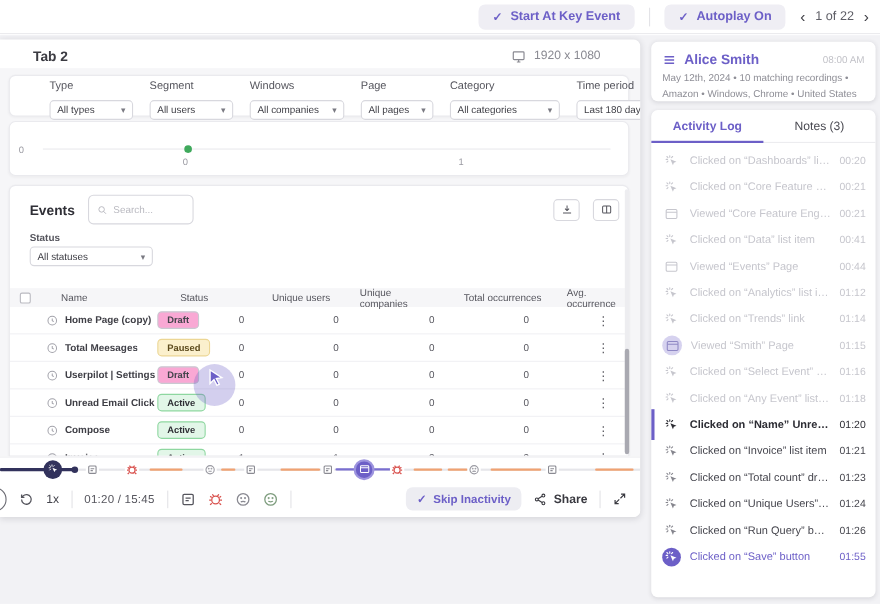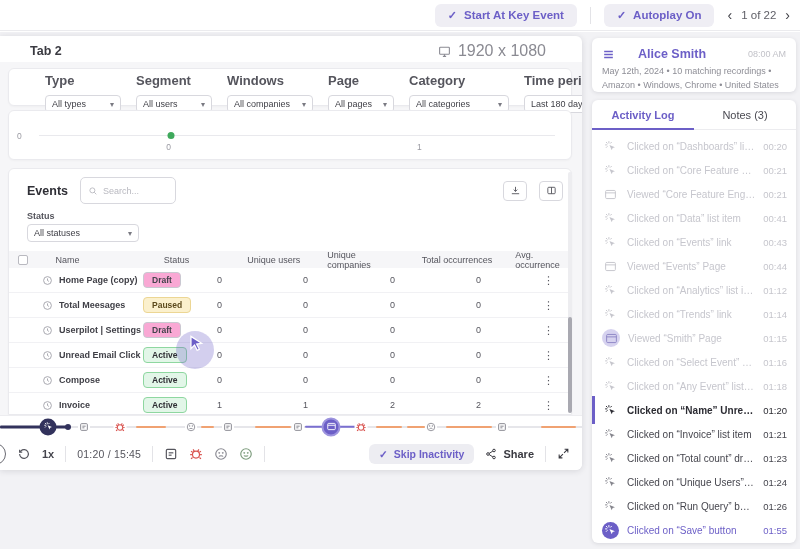--- a/index.html
+++ b/index.html
@@ -17,29 +17,29 @@
   .pager { display:flex; align-items:center; gap:9px; color:#5f5f67; font-size:11.5px; }
   .chev { color:#3f3f46; font-size:14px; line-height:1; cursor:pointer; }
 
   .page-bg { position:absolute; top:32px; left:0; right:0; bottom:0; background:#f2f2f5; }
 
   
   .player-card { position:absolute; top:36px; left:0; width:582px; height:434px; background:#fff;
                  border-radius:0 6px 6px 0; box-shadow:0 1px 6px rgba(40,40,60,.14); overflow:hidden; }
   .player-head { height:26px; display:flex; align-items:center; justify-content:space-between; padding:4px 36px 0 30px; }
   .tab-title { font-size:12.5px; font-weight:700; color:#3b3b42; }
-  .resolution { display:flex; gap:7px; color:#8a8a92; font-size:16px; align-items:center; }
+  .resolution { display:flex; gap:7px; color:#8a8a92; font-size:11px; align-items:center; }
   .resolution svg { width:13px; height:13px; }
 
   .viewport { position:absolute; top:26px; left:0; right:0; height:353px; background:#f6f6f8; }
   .vp-card { position:absolute; background:#fff; border:1px solid #eaeaee; border-radius:6px; box-shadow:0 1px 2px rgba(0,0,0,.03); }
 
   
   .filter-card { left:8px; top:6px; width:564px; height:38px; display:flex; gap:15px; padding:4px 0 0 36px; }
-  .fgroup label { font-size:13px; color:#55555d; display:block; margin-bottom:7px; font-weight:700; }
+  .fgroup label { font-size:10px; color:#55555d; display:block; margin-bottom:7px; font-weight:400; }
   .fselect { border:1px solid #d8d8de; border-radius:4px; height:18px; display:flex; align-items:center;
              justify-content:space-between; padding:0 6px; font-size:9px; color:#3f3f46; background:#fff; cursor:pointer; }
   .caret { color:#7a7a82; font-size:8px; }
   .fgroup:nth-child(1) .fselect { width:76px; }
   .fgroup:nth-child(2) .fselect { width:76px; }
   .fgroup:nth-child(3) .fselect { width:86px; }
   .fgroup:nth-child(4) .fselect { width:66px; }
   .fgroup:nth-child(5) .fselect { width:100px; }
   .fgroup:nth-child(6) .fselect { width:80px; }
 
@@ -59,21 +59,21 @@
   .ev-search svg { width:10px; height:10px; flex:none; }
   .ev-search input { border:none; outline:none; width:60px; font-size:9px; font-family:inherit; color:#3f3f46; }
   .ev-search input::placeholder { color:#b9b9c0; }
   .ev-spacer { flex:1; }
   .ev-iconbtn { width:24px; height:20px; border:1px solid #d8d8de; border-radius:4px; display:flex; align-items:center;
                 justify-content:center; color:#55555d; background:#fff; cursor:pointer; }
   .ev-iconbtn svg { width:11px; height:11px; }
   .ev-status { padding:7px 0 0 18px; }
   .ev-status label { font-size:9px; color:#55555d; font-weight:700; display:block; margin-bottom:3px; }
   .ev-status .fselect { width:112px; }
-  .ev-thead { margin-top:9px; height:17px; background:#f6f6f8; display:flex; align-items:center; font-size:9px;
+  .ev-thead { margin-top:20px; height:17px; background:#f6f6f8; display:flex; align-items:center; font-size:9px;
               color:#55555d; font-weight:400;gap:20px; }
   .cell-check { width:31px; display:flex; justify-content:flex-end; }
   .cbx { width:10px; height:10px; border:1px solid #b9b9c0; border-radius:2px; background:#fff; margin-right:8px; cursor:pointer; }
   .ev-thead .th:nth-of-type(1) { width:103px; }
   .ev-thead .th:nth-of-type(2) { width:74px; }
   .ev-thead .th:nth-of-type(3) { width:70px; }
   .ev-thead .th:nth-of-type(4) { width:87px; }
   .ev-thead .th:nth-of-type(5) { width:86px; }
   .ev-thead .th:nth-of-type(6) { width:65px; }
   .ev-row { display:flex; align-items:center; height:25px; border-bottom:1px solid #f1f1f4; font-size:9px; color:#55555d; }
@@ -124,34 +124,34 @@
 
   
   .controls { position:absolute; left:0; top:401px; width:100%; height:33px; background:#fff; display:flex;
               align-items:center; padding:0 12px 0 0; gap:11px; }
   .partial-btn { width:22px; height:22px; border:1.5px solid #6a6a72; border-radius:50%; margin-left:-16px; flex:none; }
   .ctl-icon { color:#55555d; cursor:pointer; display:flex; align-items:center; }
   .ctl-icon svg { width:14px; height:14px; }
   .ctl-icon.bug { color:#d9534f; }
   .ctl-icon.sadface { color:#8a8a92; }
   .ctl-icon.happyface { color:#7d9c7d; }
-  .speed { font-size:11px; font-weight:700; color:#45454d; cursor:pointer;text-align:right; }
+  .speed { font-size:11px; font-weight:400; color:#45454d; cursor:pointer;text-align:right; }
   .time { font-size:10.5px; color:#55555d; letter-spacing:.2px; }
   .c-div { width:1px; height:16px; background:#e3e3e7; }
   .skip-pill { margin-left:auto; display:flex; gap:6px; align-items:center; background:#ededf2; color:#6c5fc7;
                font-size:10.5px; font-weight:600; padding:4px 10px; border-radius:6px; cursor:pointer; }
   .share-btn { display:flex; gap:6px; align-items:center; color:#3a3a41; font-size:11px; font-weight:700; cursor:pointer; }
   .share-btn svg { width:12px; height:12px; }
   .expand-btn { color:#3a3a41; cursor:pointer; }
   .expand-btn svg { width:13px; height:13px; }
 
   
   .user-card { position:absolute; left:592px; top:38px; width:204px; height:54px; background:#fff; border-radius:6px;
                box-shadow:0 1px 4px rgba(40,40,60,.12); padding:9px 10px; }
-  .uc-row { display:flex; align-items:center; gap:23px; }
+  .uc-row { display:flex; align-items:center; gap:7px; }
   .uc-row svg { width:13px; height:13px; color:#6c5fc7; flex:none; }
   .user-name { font-size:12.5px; font-weight:700; color:#6c5fc7; }
   .session-time { margin-left:auto; font-size:9px; color:#c2c2c8; }
   .user-meta { margin-top:4px; font-size:9px; color:#8e8e96; line-height:1.5; }
 
   .log-card { position:absolute; left:592px; top:100px; width:204px; height:443px; background:#fff; border-radius:6px;
               box-shadow:0 1px 4px rgba(40,40,60,.12); overflow:hidden; }
   .tabs { display:flex; height:30px; border-bottom:1px solid #ececef; }
   .tab { flex:1; display:flex; align-items:center; justify-content:center; font-size:11px; color:#4a4a52;
          position:relative; cursor:pointer; }
@@ -714,37 +714,20 @@
               <line x1="13.8" y1="4.2" x2="12" y2="6"></line>
               <line x1="4.2" y1="13.8" x2="6" y2="12"></line>
             </g>
           </svg>
 
         </span>
         <span class="lbl">Clicked on “Data” list item</span>
         <span class="tm">00:41</span>
       </div>
 
-      <div class="act past click">
-        <span class="icon">
-          <svg class="ic-click" viewBox="0 0 24 24">
-            <path d="M10 9l4.3 10 1.6-4.3 4.4-1.5z" fill="currentColor"></path>
-            <g stroke="currentColor" stroke-width="1.8" stroke-linecap="round">
-              <line x1="9" y1="2.8" x2="9" y2="5.4"></line>
-              <line x1="2.8" y1="9" x2="5.4" y2="9"></line>
-              <line x1="4.2" y1="4.2" x2="6" y2="6"></line>
-              <line x1="13.8" y1="4.2" x2="12" y2="6"></line>
-              <line x1="4.2" y1="13.8" x2="6" y2="12"></line>
-            </g>
-          </svg>
-
-        </span>
-        <span class="lbl">Clicked on “Events” link</span>
-        <span class="tm">00:43</span>
-      </div>
 
       <div class="act past page">
         <span class="icon">
 
           <svg class="ic-page" viewBox="0 0 24 24" fill="none" stroke="currentColor" stroke-width="1.8">
             <rect x="3" y="4.5" width="18" height="15" rx="2"></rect>
             <line x1="3" y1="9" x2="21" y2="9"></line>
           </svg>
         </span>
         <span class="lbl">Viewed “Events” Page</span>

